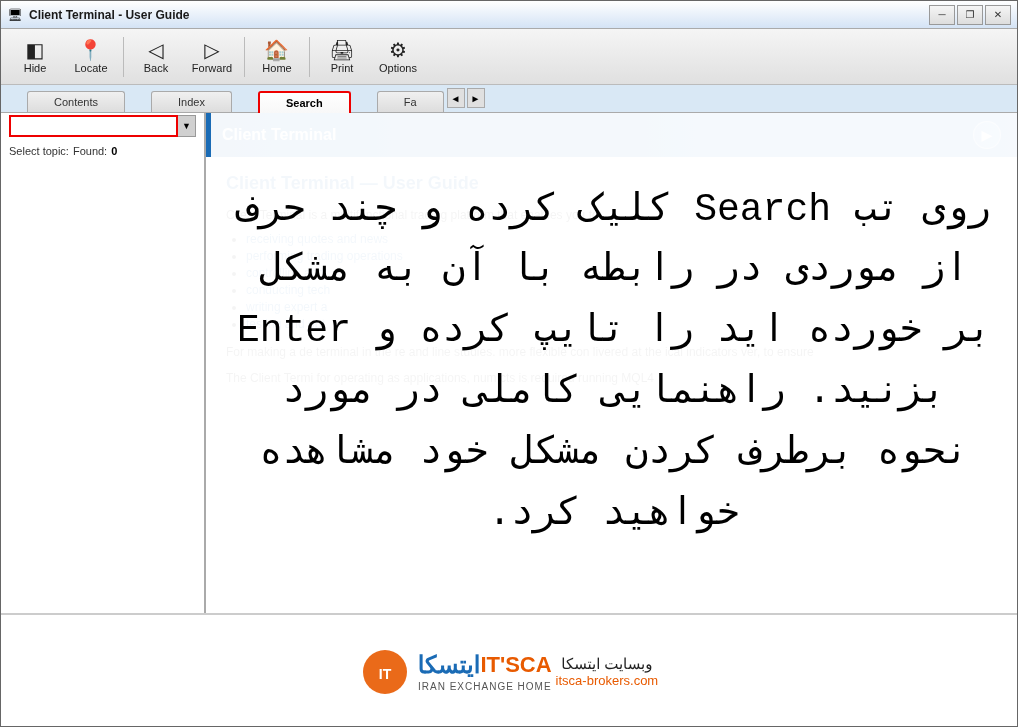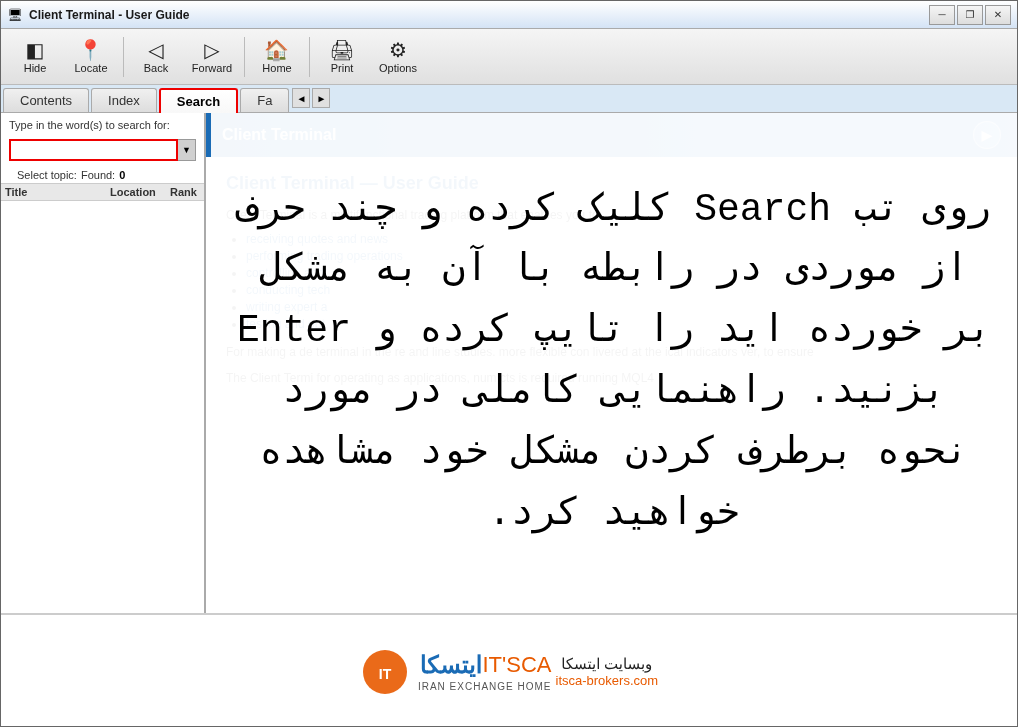--- a/index.html
+++ b/index.html
@@ -48,24 +48,25 @@
     
     .tab-bar {
       background: #d9e8f5;
       border-bottom: 1px solid #aaa;
       display: flex;
       align-items: flex-end;
       height: 28px;
       padding: 0 2px;
     }
     .tab {
-      padding: 4px 16px; border: 1px solid #aaa; border-bottom: none;
+      padding: 4px 26px; border: 1px solid #aaa; border-bottom: none;
       background: linear-gradient(to bottom, #f0f0f0, #ddd);
-      cursor: pointer; font-size: 13px; color: #333; border-radius: 3px 3px 0 0;
+      cursor: pointer; font-size: 11px; color: #333; border-radius: 3px 3px 0 0;
       margin-right: 2px;
+      margin-left: 24px;
     }
     .tab.active {
       background: linear-gradient(to bottom, #fff, #f8f8f8);
       border-color: #e00; border-width: 2px; color: #000; font-weight: bold;
       position: relative; bottom: -1px;
     }
     .tab-nav-btn {
       width: 18px; height: 20px; border: 1px solid #aaa; background: #e0e0e0;
       cursor: pointer; font-size: 10px; display: flex; align-items: center; justify-content: center;
       margin: 4px 1px;
@@ -100,21 +101,21 @@
       font-size: 9px;
     }
 
     .search-actions { display: flex; gap: 4px; padding: 0 8px 6px; }
     .action-btn {
       flex: 1; height: 22px; font-size: 11px; border: 1px solid #999;
       background: linear-gradient(to bottom, #f5f5f5, #ddd);
       cursor: pointer;
     }
 
-    .select-topic { padding: 2px 16px; font-size: 11px; color: #333; display: flex; align-items: center; gap: 4px; }
+    .select-topic { padding: 2px 8px; font-size: 11px; color: #333; display: flex; align-items: center; gap: 4px; }
     .found-count { color: #000; font-weight: bold; }
 
     .results-header {
       display: flex; background: #e8e8e8; border-top: 1px solid #ccc; border-bottom: 1px solid #ccc;
       padding: 2px 4px;
     }
     .results-header span { font-size: 11px; color: #333; font-weight: bold; }
     .col-title { flex: 1; }
     .col-location { width: 60px; }
     .col-rank { width: 30px; }
@@ -236,36 +237,30 @@
     <div class="tab">Index</div>
     <div class="tab active">Search</div>
     <div class="tab">Fa</div>
     <button class="tab-nav-btn">◄</button>
     <button class="tab-nav-btn">►</button>
   </div>
 
   <div class="main-layout" style="height: 500px;">
 
     <div class="left-panel">
-      <div class="search-hint">Type in the word(s) to search for:</div>
       <div class="search-input-wrap">
         <div class="search-input-inner">
           <input type="text" class="search-input" style="flex: 1 1 0%; border: 2px solid rgb(238, 0, 0);">
           <button class="search-dropdown-btn">▼</button>
         </div>
       </div>
       <div class="select-topic">
         <span>Select topic:</span>
         <span>Found:</span>
         <span class="found-count">0</span>
-      </div>
-      <div class="results-header">
-        <span class="col-title">Title</span>
-        <span class="col-location">Location</span>
-        <span class="col-rank">Rank</span>
       </div>
       <div class="results-list"></div>
     </div>
 
     <div class="right-panel">
       <div class="content-header">
         <span class="content-title">Client Terminal</span>
         <button class="play-btn">▶</button>
       </div>
       <div class="content-body">
@@ -302,21 +297,21 @@
 
           <svg width="50" height="50" viewBox="0 0 50 50">
             <circle cx="25" cy="25" r="22" fill="#e85a00" opacity="0.9"></circle>
             <text x="25" y="32" text-anchor="middle" fill="white" font-size="14" font-weight="bold" font-family="Arial">IT</text>
           </svg>
         </div>
       </div>
       <div style="display:flex;flex-direction:column;align-items:flex-end;gap:2px;">
         <div style="display:flex;align-items:center;gap:0;">
           <span style="font-size:24px;font-weight:bold;color:#1a6bb5;direction:rtl;font-family:Tahoma;">ایتسکا</span>
-          <span style="font-size:22px;font-weight:normal;color:#e85a00;font-family:Arial;">IT'SCA</span>
+          <span style="font-size:22px;font-weight:bold;color:#e85a00;font-family:Arial;">IT'SCA</span>
         </div>
         <span style="font-size:10px;color:#555;letter-spacing:1px;">IRAN EXCHANGE HOME</span>
       </div>
     </div>
     <div style="text-align:center;">
       <div style="font-size:15px;direction:rtl;color:#222;font-family:Tahoma;">وبسایت ایتسکا</div>
       <div style="font-size:13px;color:#e85a00;font-weight:normal;">itsca-brokers.com</div>
     </div>
   </div>
 </div>

